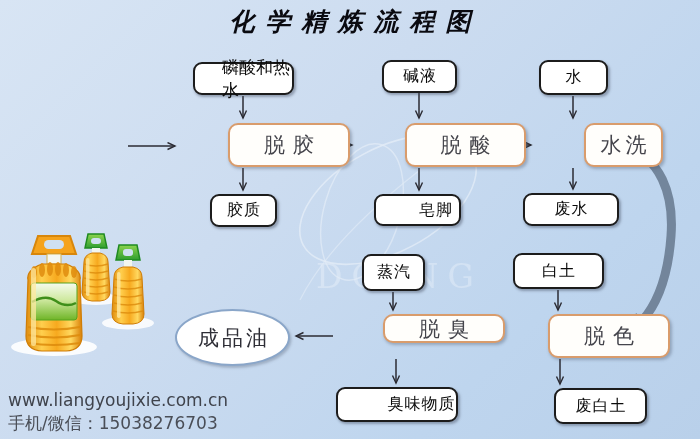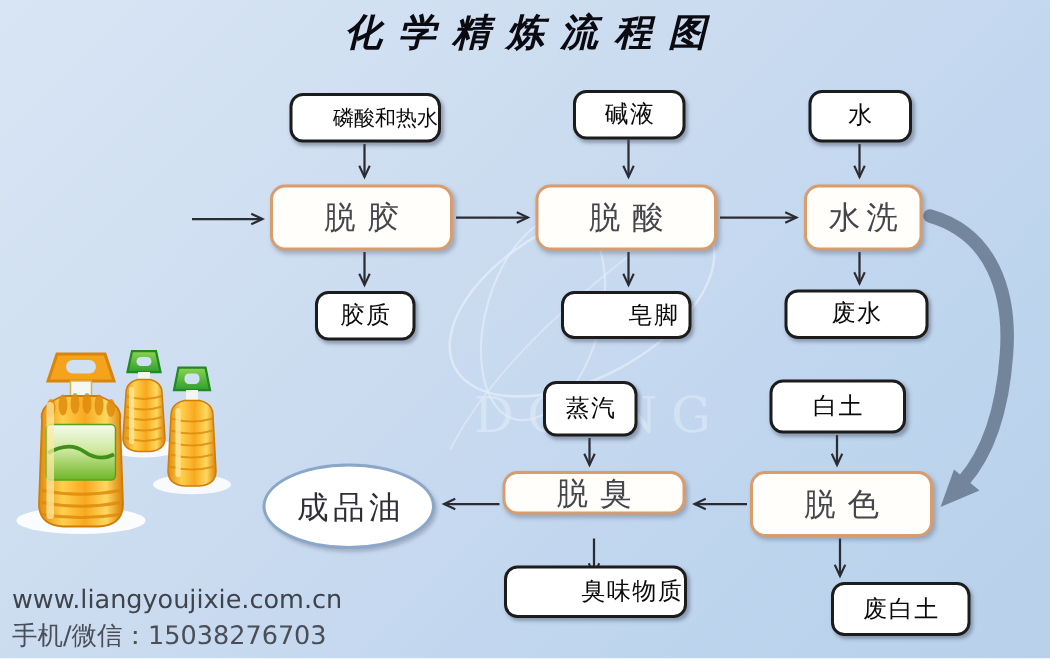--- a/index.html
+++ b/index.html
@@ -20,21 +20,21 @@
     align-items:center;justify-content:center;background:#ffffff;z-index:3;
   }
   .plain{
     border:2px solid #1c1c1c;border-radius:9px;
     box-shadow:1.5px 2px 2.5px rgba(70,80,100,.45);
     font-size:16px;color:#0a0a0a;letter-spacing:1px;text-indent:1px;
   }
   .process{
     border:2px solid #d99c6c;border-radius:10px;background:#fffefb;
     box-shadow:1.5px 2px 3px rgba(70,80,100,.35);
-    font-size:21px;letter-spacing:8px;text-indent:8px;color:#45454c;
+    font-size:21px;letter-spacing:8px;text-indent:8px;color:#45454c;margin-left:48px;
   }
   .oval{
     border:2px solid #8aa6c9;border-radius:50%;
     box-shadow:1.5px 2px 2.5px rgba(70,80,100,.3);
     font-size:21px;letter-spacing:3px;text-indent:3px;color:#2e2e36;
   }
   .footer-site{
     position:absolute;left:8px;top:390px;font-size:17px;color:#3f434c;z-index:3;
   }
   .footer-phone{
@@ -158,38 +158,38 @@
     </g>
 
     <g opacity="0.92">
       <path d="M620,144 C662,156 674,196 671,236 C668,278 657,304 642,321" fill="none" stroke="#6d7f95" stroke-width="9" stroke-linecap="round"></path>
       <polygon points="627,338 636,313 653,327" fill="#6d7f95"></polygon>
     </g>
   </svg>
 
   <div class="title">化学精炼流程图</div>
 
-  <div class="box plain" style="left:193px;top:62px;width:101px;height:33px;font-size:14px;letter-spacing:0;text-indent:0;padding-left:27px;">磷酸和热水</div>
+  <div class="box plain" style="left:193px;top:62px;width:101px;height:33px;font-size:17px;letter-spacing:0;text-indent:0;padding-left:27px;">磷酸和热水</div>
   <div class="box plain" style="left:382px;top:60px;width:75px;height:33px;">碱液</div>
   <div class="box plain" style="left:539px;top:60px;width:69px;height:35px;">水</div>
 
   <div class="box process" style="left:180px;top:123px;width:122px;height:44px;">脱胶</div>
   <div class="box process" style="left:357px;top:123px;width:121px;height:44px;">脱酸</div>
   <div class="box process" style="left:536px;top:123px;width:79px;height:44px;letter-spacing:4px;text-indent:4px;">水洗</div>
 
   <div class="box plain" style="left:210px;top:194px;width:67px;height:33px;">胶质</div>
   <div class="box plain" style="left:374px;top:194px;width:87px;height:32px;padding-left:36px;">皂脚</div>
   <div class="box plain" style="left:523px;top:193px;width:96px;height:33px;">废水</div>
 
   <div class="box plain" style="left:362px;top:254px;width:63px;height:37px;">蒸汽</div>
   <div class="box oval" style="left:175px;top:309px;width:115px;height:57px;">成品油</div>
 
   <div class="box plain" style="left:513px;top:253px;width:91px;height:36px;">白土</div>
   <div class="box process" style="left:335px;top:314px;width:122px;height:29px;">脱臭</div>
   <div class="box process" style="left:500px;top:314px;width:122px;height:44px;">脱色</div>
 
-  <div class="box plain" style="left:336px;top:377px;width:122px;height:35px;padding-left:48px;">臭味物质</div>
+  <div class="box plain" style="left:336px;top:387px;width:122px;height:35px;padding-left:48px;">臭味物质</div>
   <div class="box plain" style="left:514px;top:388px;width:93px;height:36px;margin-left:40px;">废白土</div>
 
   <div class="footer-site">www.liangyoujixie.com.cn</div>
   <div class="footer-phone">手机/微信：15038276703</div>
 
 </div>
 
 </body></html>

